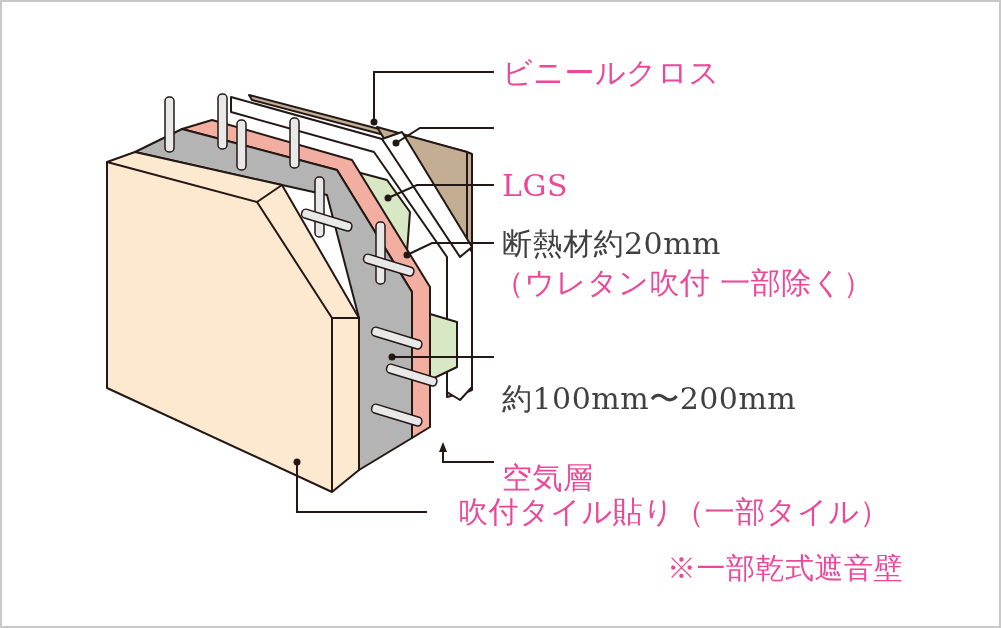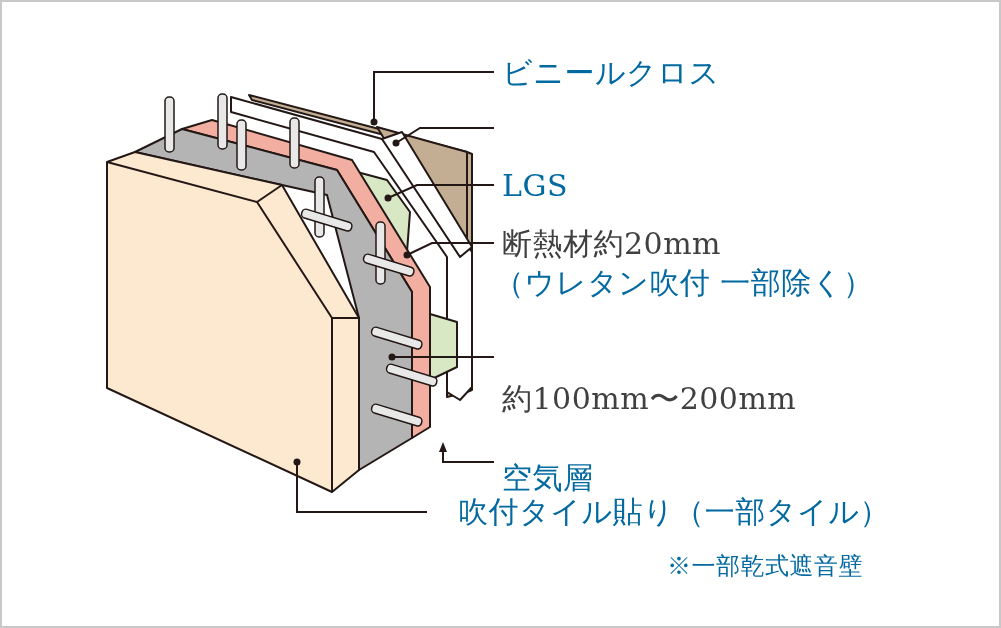--- a/index.html
+++ b/index.html
@@ -11,25 +11,25 @@
     background: #ffffff;
     overflow: hidden;
     font-family: "DejaVu Serif", "Liberation Serif", serif;
   }
   svg.diagram { position: absolute; left: 0; top: 0; }
   .label {
     position: absolute;
     font-size: 30px;
     line-height: 34px;
     white-space: nowrap;
-    color: #0369a1;
+    color: #ec4899;
     letter-spacing: 0.5px;
   }
   .label.red { color: #404040; }
-  .label.note { font-size: 24px; line-height: 28px; font-family: Liberation Mono, monospace; }
+  .label.note { font-size: 29px; line-height: 28px; }
 </style>
 </head>
 <body>
 
 <div class="frame">
 
   <svg class="diagram" width="1001" height="628" viewBox="0 0 1001 628">
     <g stroke="#231815" stroke-width="2" stroke-linejoin="round">
 
       <polygon points="247,93 465,150 470,152 470,388 465,390 465,155 250,98" fill="#c4ae93"></polygon>

